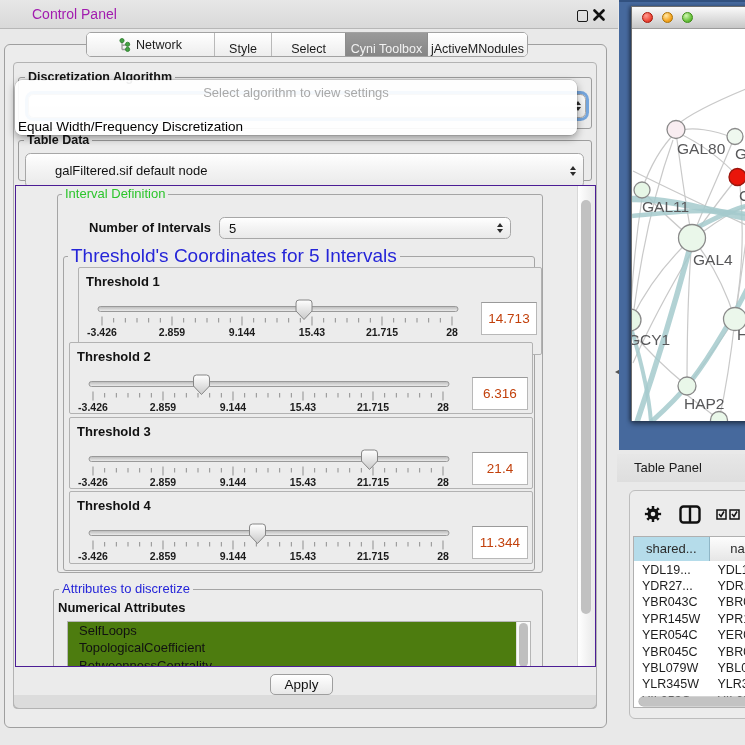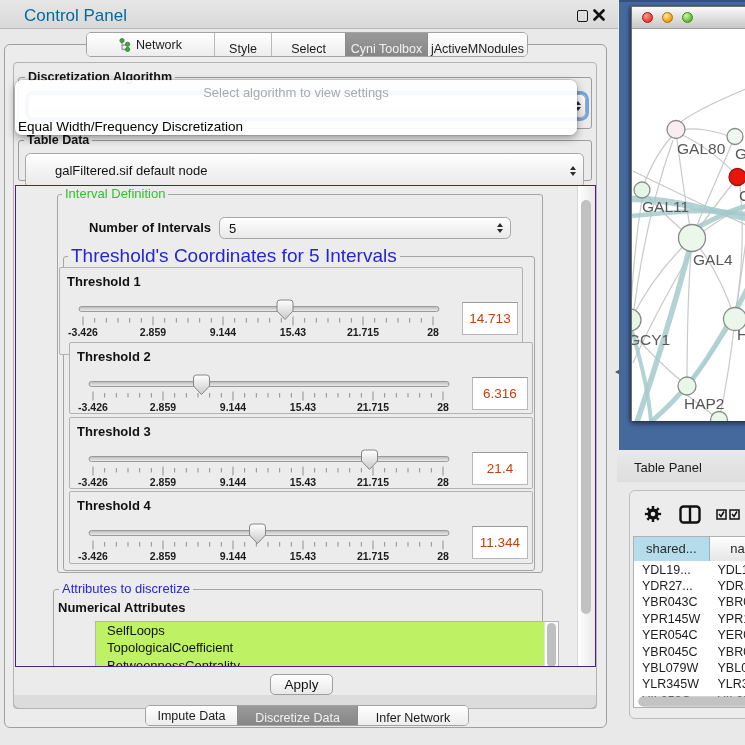--- a/index.html
+++ b/index.html
@@ -5,21 +5,21 @@
   html,body{margin:0;padding:0;}
   body{width:745px;height:745px;overflow:hidden;background:#e9e9e9;
        font-family:"Liberation Sans",sans-serif;-webkit-font-smoothing:antialiased;}
   #app{position:relative;width:745px;height:745px;overflow:hidden;}
   .abs{position:absolute;}
 
   
   .titlebar{left:0;top:0;width:618px;height:28px;
     background:linear-gradient(180deg,#e7e7e7,#d9d9d9);
     border-bottom:1px solid #b7b7b7;}
-  .titlebar-text{left:24px;top:6px;font-size:17px;color:#0369a1;}
+  .titlebar-text{left:32px;top:6px;font-size:14px;color:#a21caf;}
   .float-icon{left:577px;top:10px;width:9px;height:10px;border:1.6px solid #1a1a1a;border-radius:2px;}
 
   .seg-group{display:flex;border:1px solid #a2a2a2;border-radius:5px;overflow:hidden;
     background:#fff;box-sizing:border-box;}
   .seg{display:flex;align-items:center;justify-content:center;
     background:linear-gradient(180deg,#ffffff,#ededed);
     color:#1b1b1b;font-size:12.5px;box-sizing:border-box;height:100%;}
   .seg.sel{background:linear-gradient(180deg,#9a9a9a,#868686);color:#f2f2f2;}
   .seg + .seg{border-left:1px solid #b9b9b9;align-items:flex-end;}
   .seg.sel + .seg, .seg + .seg.sel{border-left:1px solid #8d8d8d;}
@@ -68,21 +68,21 @@
     background:linear-gradient(90deg,#ffffff,#f1f1f1 60%,#e9e9e9);border-left:1px solid #d8d8d8;}
   .vsb-thumb{position:absolute;left:3px;width:10px;border-radius:5px;background:#c1c1c1;}
 
   .threshold-panel{position:absolute;border:1px solid #b2b2b2;box-sizing:border-box;
     border-radius:2px;background:#ececec;}
   .tp-title{position:absolute;left:7px;top:6px;font-size:13px;font-weight:bold;color:#111;}
   .tp-value{position:absolute;left:402px;top:34px;width:56px;height:33px;background:#fff;
     border:1px solid #b8b8b8;border-top-color:#9a9a9a;box-sizing:border-box;
     font-size:13.5px;color:#c2410c;text-align:center;line-height:31px;}
 
-  .listbox{background:#bef264;border:1px solid #b5b5b5;box-sizing:border-box;overflow:hidden;margin-left:28px;}
+  .listbox{background:#4d7c0f;border:1px solid #b5b5b5;box-sizing:border-box;overflow:hidden;}
   .list-item{font-size:13px;color:#111;padding-left:11px;height:17.3px;line-height:17.3px;white-space:nowrap;}
   .list-sb{position:absolute;right:0;top:0;width:13px;height:100%;background:#fafafa;border-left:1px solid #e0e0e0;}
   .list-sb-thumb{position:absolute;left:1.5px;top:1px;width:9px;height:100%;border-radius:4.5px;background:#bfbfbf;}
 
   .aqua-btn{background:linear-gradient(180deg,#ffffff,#e8e8e8);border:1px solid #9e9e9e;
     border-radius:5px;box-sizing:border-box;font-size:13.5px;color:#111;
     display:flex;align-items:center;justify-content:center;z-index:10;}
 
   label-, .bold-label{font-size:13px;font-weight:bold;color:#111;white-space:nowrap;}
 
@@ -189,21 +189,21 @@
       <div class="arrows">
           <div class="tri-up"></div>
           <div class="tri-down"></div>
         </div>
     </div>
 
     <div class="abs groupbox" style="left:47px;top:70px;width:472px;height:315px;border-color:#a5a5a5;"></div>
     <div class="abs group-title blue" style="left:52px;top:63px;font-weight:normal;font-size:19px;">Threshold's Coordinates for 5 Intervals</div>
 
     <div id="sliders-host">
-        <div class="threshold-panel" style="left: 43px; top: 81px; width: 464px; height: 88px;">
+        <div class="threshold-panel" style="left: 62px; top: 81px; width: 464px; height: 88px;">
           <div class="tp-title">Threshold 1</div>
           <svg width="464" height="72" viewBox="0 0 464 72" style="position: absolute; left: 0px; top: 0px;">
             <defs>
               <linearGradient id="tg0" x1="0" y1="0" x2="0" y2="1">
                 <stop offset="0%" stop-color="#b9b9b9"></stop>
                 <stop offset="100%" stop-color="#efefef"></stop>
               </linearGradient>
               <linearGradient id="th0" x1="0" y1="0" x2="0" y2="1">
                 <stop offset="0%" stop-color="#ffffff"></stop>
                 <stop offset="100%" stop-color="#c9c9c9"></stop>
@@ -434,31 +434,20 @@
 
     <div class="vsb-track">
       <div class="vsb-thumb" style="top:14px;height:414px;"></div>
     </div>
   </div>
 
   <div class="abs aqua-btn" style="left:270px;top:674px;width:63px;height:21px;">
     <span>Apply</span>
   </div>
 
-  <div id="bottom-tabs" class="abs seg-group">
-      <div class="seg" style="width: 91px;">
-        <span>Impute Data</span>
-      </div>
-      <div class="seg sel" style="width: 120px;">
-        <span>Discretize Data</span>
-      </div>
-      <div class="seg" style="width: 111px;">
-        <span>Infer Network</span>
-      </div>
-    </div>
 
   <svg class="abs" style="left:614px;top:368px" width="7" height="8" viewBox="0 0 7 8">
     <path d="M6.5,1 L1,4 L6.5,7 Z" fill="#555"></path>
   </svg>
   <div class="abs desktop"></div>
   <div class="abs net-frame">
     <div class="net-titlebar">
       <div class="tl red"></div>
       <div class="tl yellow"></div>
       <div class="tl green"></div>

